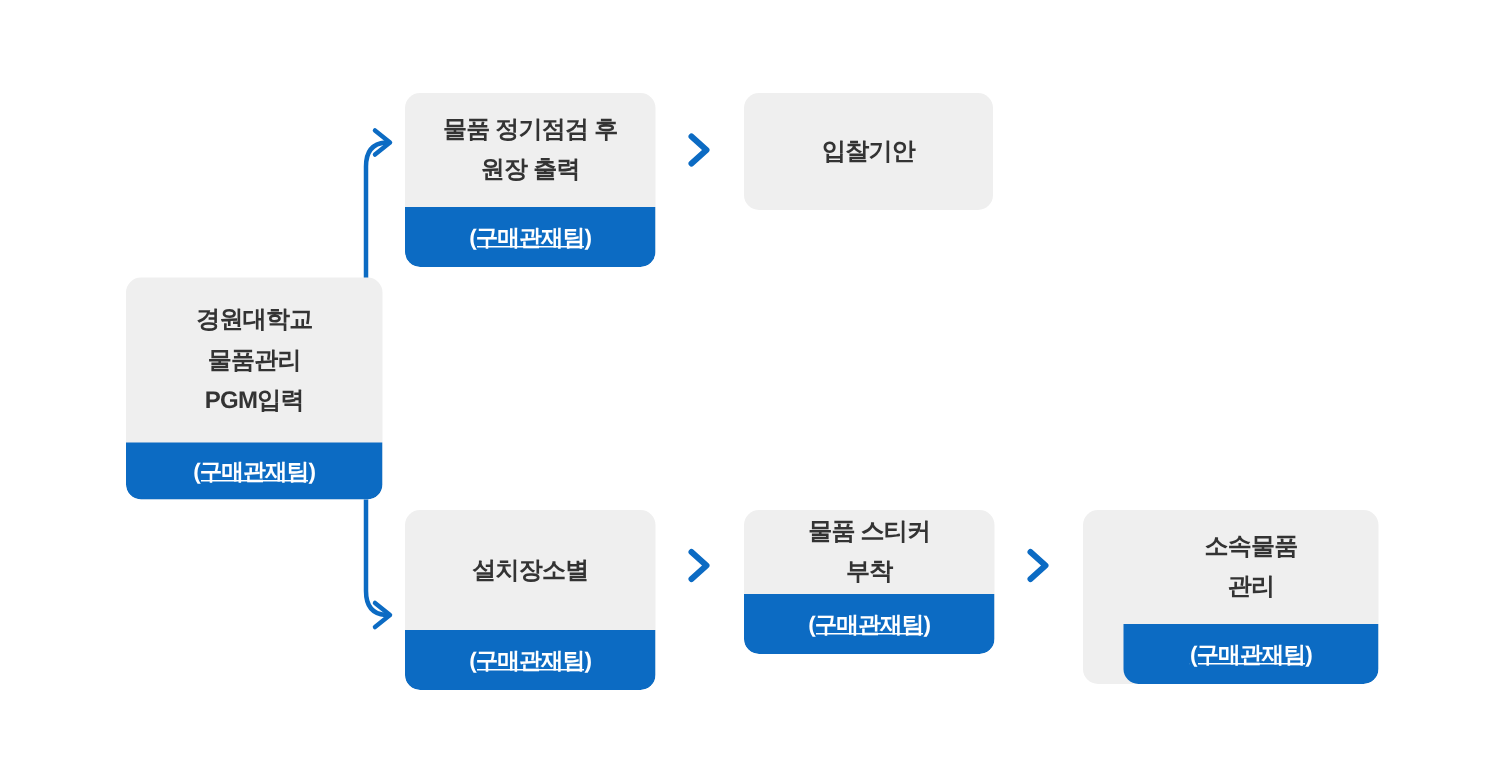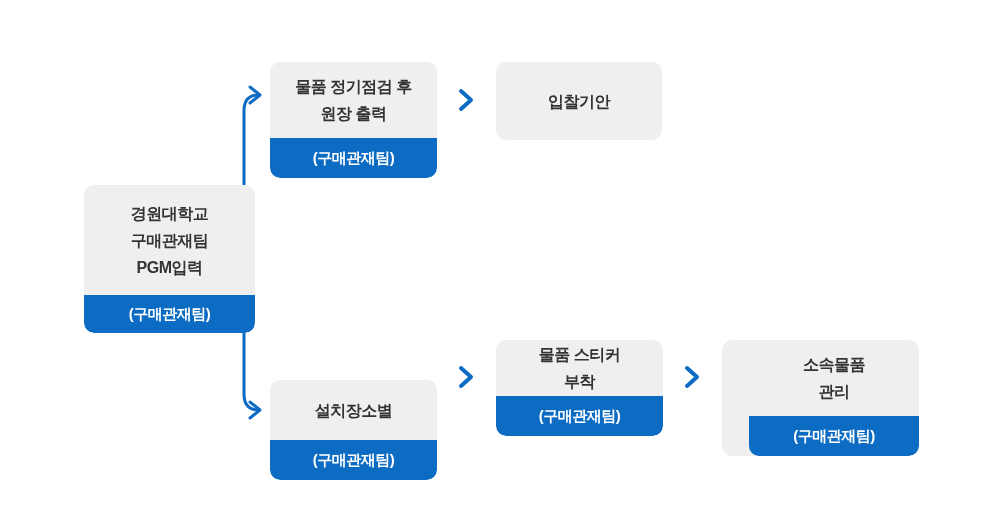--- a/index.html
+++ b/index.html
@@ -41,20 +41,21 @@
     flex: 0 0 auto;
     display: flex;
     align-items: center;
     justify-content: center;
     background: #0c6bc3;
     color: #ffffff;
     font-size: 15px;
     font-weight: 700;
     letter-spacing: -0.5px;
     border-radius: 0 0 10px 10px;
+    text-decoration: underline;
   }
   .node-footer.short { height: 38px; }
   .chevron {
     position: absolute;
     width: 18px;
     height: 26px;
   }
   .connector-svg {
     position: absolute;
     left: 0;
@@ -73,21 +74,21 @@
       <path d="M244 252 V111 Q244 96 257 95"></path>
       <polyline points="250,87 260,95 250,103"></polyline>
       <path d="M244 252 V394 Q244 409 257 410"></path>
       <polyline points="250,402 260,410 250,418"></polyline>
     </g>
   </svg>
 
   <div class="node" style="left:84px; top:185px; width:171px; height:148px;">
     <div class="node-body">
       <span>경원대학교</span>
-      <span>구매관재팀</span>
+      <span>물품관리</span>
       <span>PGM입력</span>
     </div>
     <div class="node-footer short">(구매관재팀)</div>
   </div>
 
   <div class="node" style="left:270px; top:62px; width:167px; height:116px;justify-content:space-between;">
     <div class="node-body">
       <span>물품 정기점검 후</span>
       <span>원장 출력</span>
     </div>
@@ -97,21 +98,21 @@
   <svg class="chevron" style="left:457px; top:87px;" viewBox="0 0 18 26">
     <polyline points="4,4 14,13 4,22" stroke="#0c6bc3" stroke-width="4" fill="none" stroke-linecap="round" stroke-linejoin="round"></polyline>
   </svg>
 
   <div class="node" style="left:496px; top:62px; width:166px; height:78px;">
     <div class="node-body">
       <span>입찰기안</span>
     </div>
   </div>
 
-  <div class="node" style="left:270px; top:340px; width:167px; height:100px;margin-top:40px;">
+  <div class="node" style="left:270px; top:340px; width:167px; height:120px;">
     <div class="node-body">
       <span>설치장소별</span>
     </div>
     <div class="node-footer">(구매관재팀)</div>
   </div>
 
   <svg class="chevron" style="left:457px; top:364px;" viewBox="0 0 18 26">
     <polyline points="4,4 14,13 4,22" stroke="#0c6bc3" stroke-width="4" fill="none" stroke-linecap="round" stroke-linejoin="round"></polyline>
   </svg>
 

